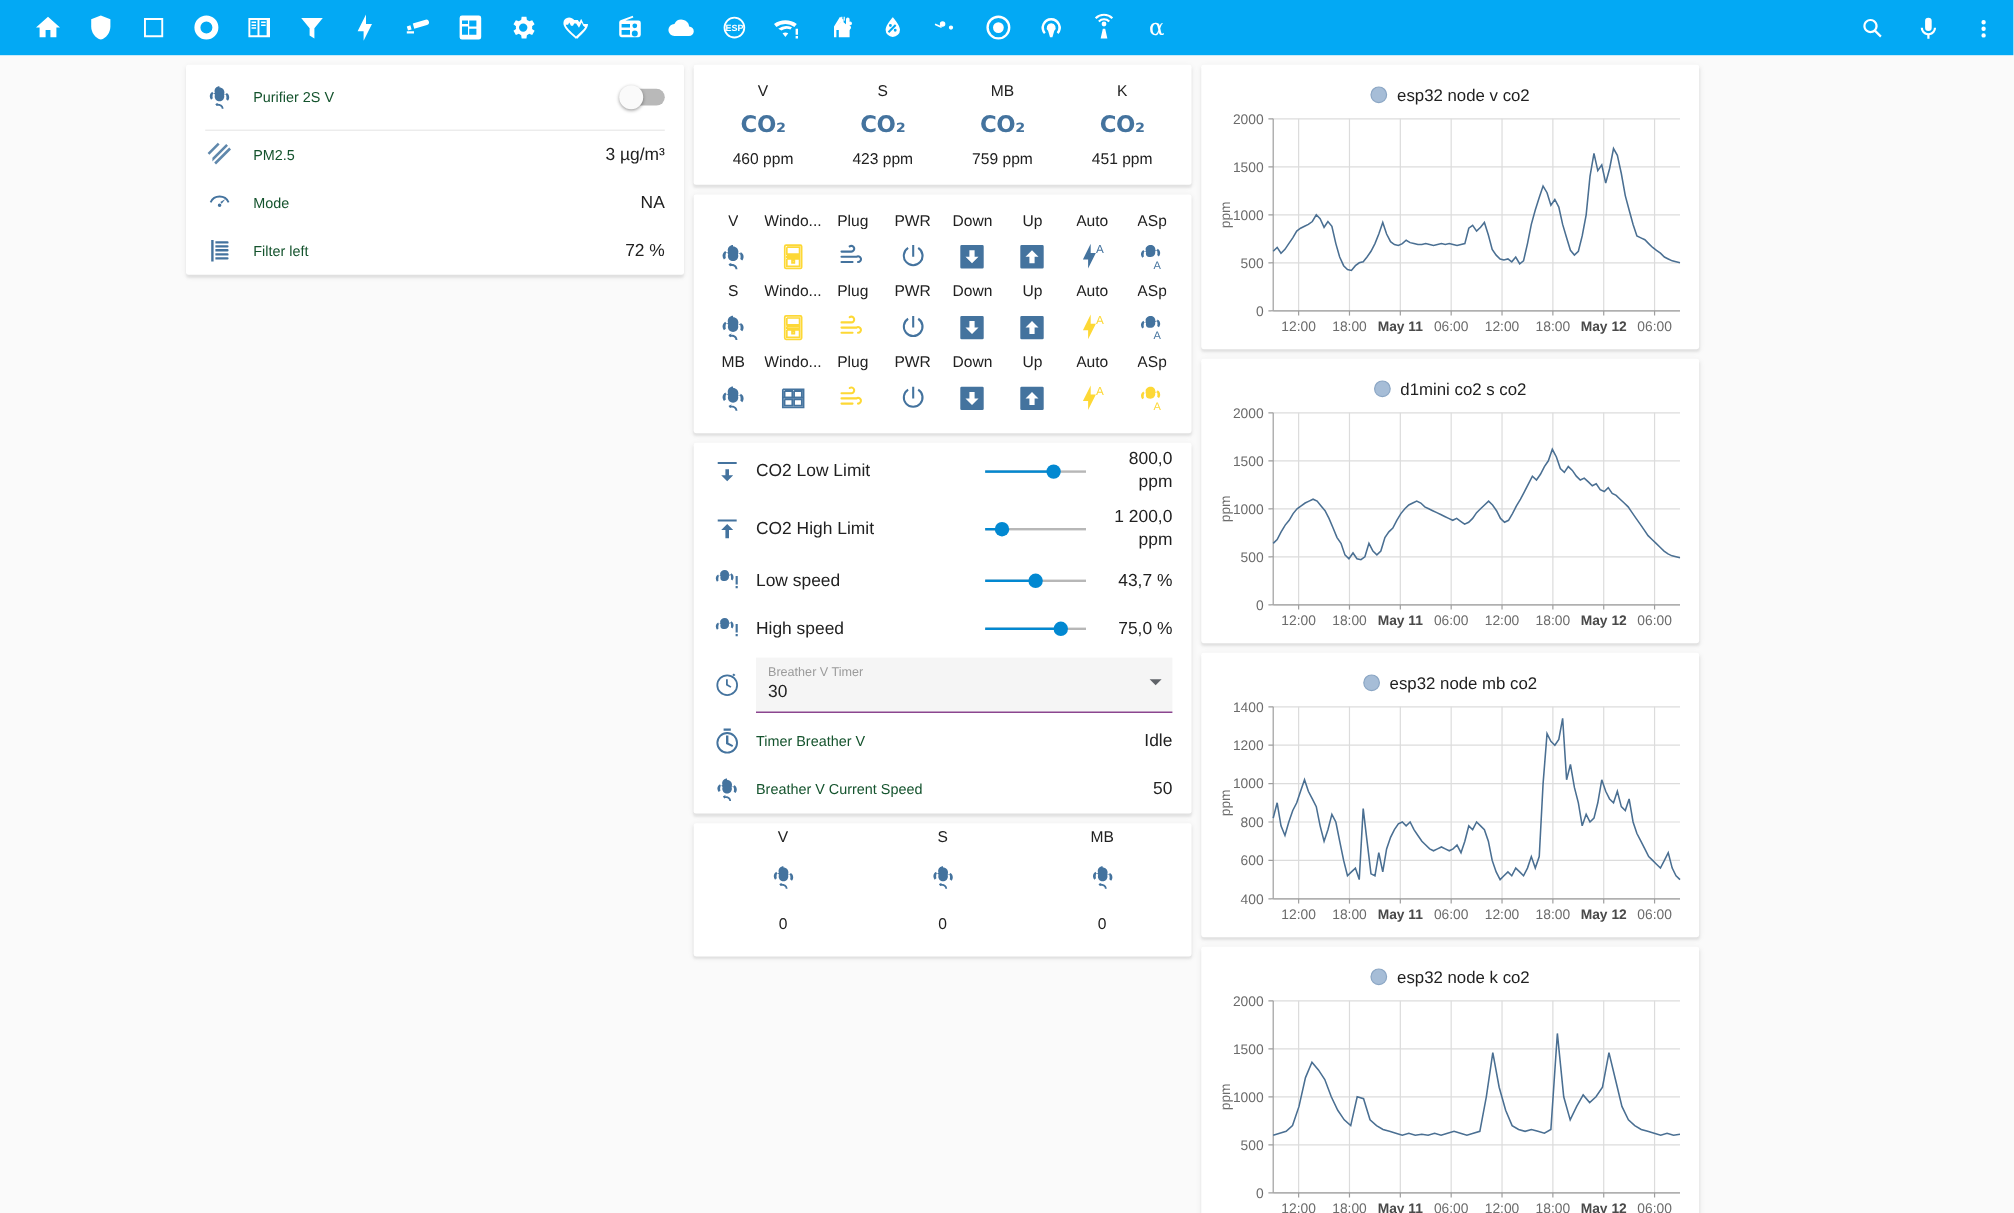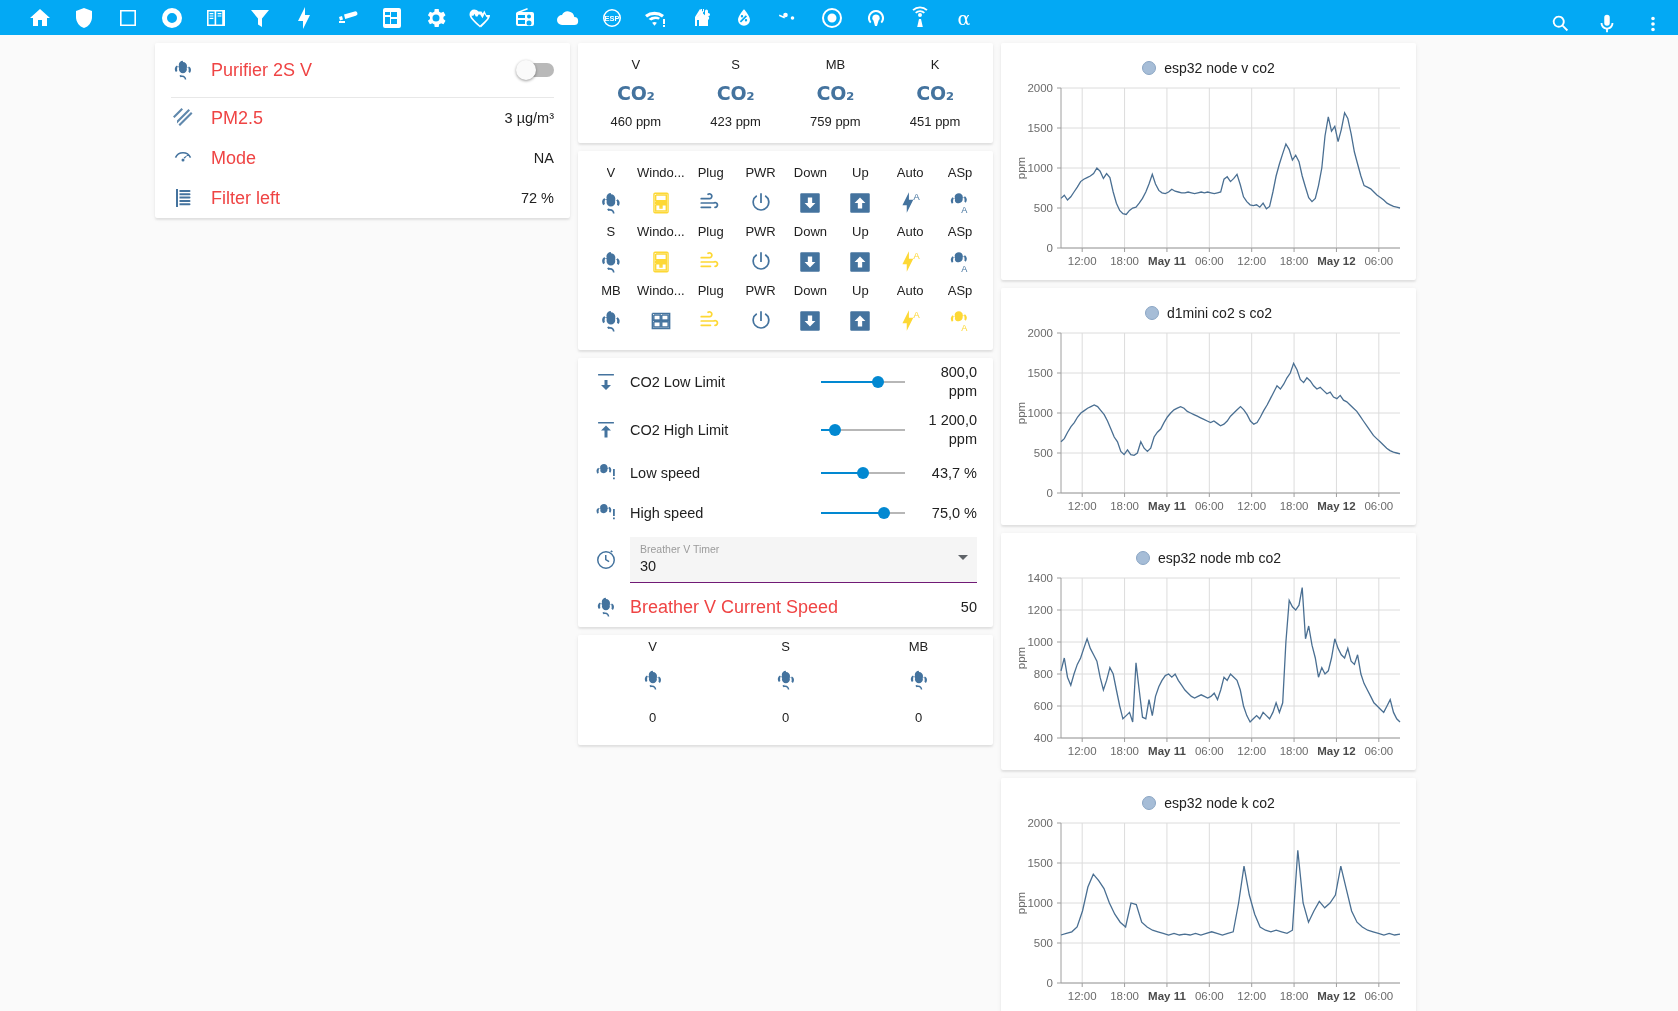--- a/index.html
+++ b/index.html
@@ -4,21 +4,21 @@
 <style>
   * { box-sizing: border-box; margin: 0; padding: 0; }
   html, body {
     width: 1678px; height: 1011px;
     background: #fafafa;
     font-family: "Liberation Sans", sans-serif;
     overflow: hidden;
   }
   
   #toolbar {
-    height: 35px; background: #03a9f4;
+    height: 46px; background: #03a9f4;
     display: flex; align-items: center;
     position: relative;
   }
   #tabs { display: flex; align-items: center; padding-left: 18px; gap: 0px; }
   .tab-icon {
     width: 44px; height: 48px;
     display: flex; align-items: center; justify-content: center;
     cursor: pointer;
   }
   .tab-icon svg { width: 24px; height: 24px; fill: #ffffff; }
@@ -47,21 +47,21 @@
   }
 
   
   .ent-row {
     display: flex; align-items: center;
     height: 40px; padding: 0 16px;
   }
   .ent-row.first { height: 54px; }
   .ent-icon { width: 40px; display: flex; align-items: center; }
   .ent-icon svg { width: 24px; height: 24px; fill: #44739e; }
-  .ent-name { flex: 1; font-size: 18px; color: #ef4444; }
+  .ent-name { flex: 1; font-size: 12px; color: #14532d; }
   .ent-val { font-size: 14.5px; color: #212121; text-align: right; }
   .divider { height: 1px; background: #e8e8e8; margin: 0 16px; }
 
   
   .toggle {
     width: 36px; height: 14px; border-radius: 7px;
     background: #b9b9b9; position: relative; cursor: pointer;
   }
   .toggle .knob {
     position: absolute; left: -2px; top: -3px;
@@ -661,20 +661,29 @@
               <path d="M11 7h1.5v4.2l3 1.8-.8 1.2L11 12V7m1-4a9 9 0 1 1 0 18 9 9 0 0 1 0-18m0 1.5A7.5 7.5 0 1 0 19.5 12 7.5 7.5 0 0 0 12 4.5M17.5 2.3l1.4 1.2-1.3 1.1-1.4-1.2 1.3-1.1Z"></path>
             </svg>
         </div>
         <div class="select-box">
           <div class="select-label">Breather V Timer</div>
           <div class="select-value">30</div>
           <div class="select-caret"></div>
         </div>
       </div>
 
+      <div class="sl-row">
+        <div class="sl-icon">
+          <svg viewBox="0 0 24 24">
+              <path d="M9 1h6v2H9V1m2 6h2v6l4 2-.8 1.5L11 14V7m1-3a9 9 0 1 1 0 18 9 9 0 0 1 0-18m0 1.6A7.4 7.4 0 1 0 19.4 13 7.4 7.4 0 0 0 12 5.6Z"></path>
+            </svg>
+        </div>
+        <div class="ent-name">Timer Breather V</div>
+        <div class="ent-val">Idle</div>
+      </div>
 
       <div class="sl-row">
         <div class="sl-icon">
           <svg viewBox="0 0 24 24">
               <path d="M12 11a1 1 0 0 1-1-1 1 1 0 0 1 1-1 1 1 0 0 1 1 1 1 1 0 0 1-1 1m0-7c2.21 0 4 1.79 4 4 0 .5-.09.98-.26 1.43L17 10c.36-.45.61-.98.74-1.55C19.06 8.89 20 10.33 20 12c0 1.1-.4 2.11-1.06 2.88l-1.5-1.17c.17-.53.26-1.1.26-1.71 0-1.04-.27-2.02-.74-2.87l-1.32.76c.17.45.26.93.26 1.43 0 2.21-1.79 4-4 4s-4-1.79-4-4c0-.5.09-.98.26-1.43L6.84 8.3C6.37 9.15 6.1 10.13 6.1 11.17c0 .61.09 1.18.26 1.71l-1.5 1.17A4.96 4.96 0 0 1 3.8 11.17c0-1.67.94-3.11 2.26-3.72.13.57.38 1.1.74 1.55l1.26-.74C7.89 7.81 7.8 7.33 7.8 6.83 7.8 4.62 9.59 2.83 11.8 2.83m-1.96 14.5c.45.17.93.26 1.43.26 2.21 0 4 1.79 4 4h-1.5c0-1.38-1.12-2.5-2.5-2.5-.61 0-1.18.09-1.71.26l-1.17-1.5c.77-.66 1.78-1.06 2.88-1.06z"></path>
             </svg>
         </div>
         <div class="ent-name">Breather V Current Speed</div>
         <div class="ent-val">50</div>
       </div>

